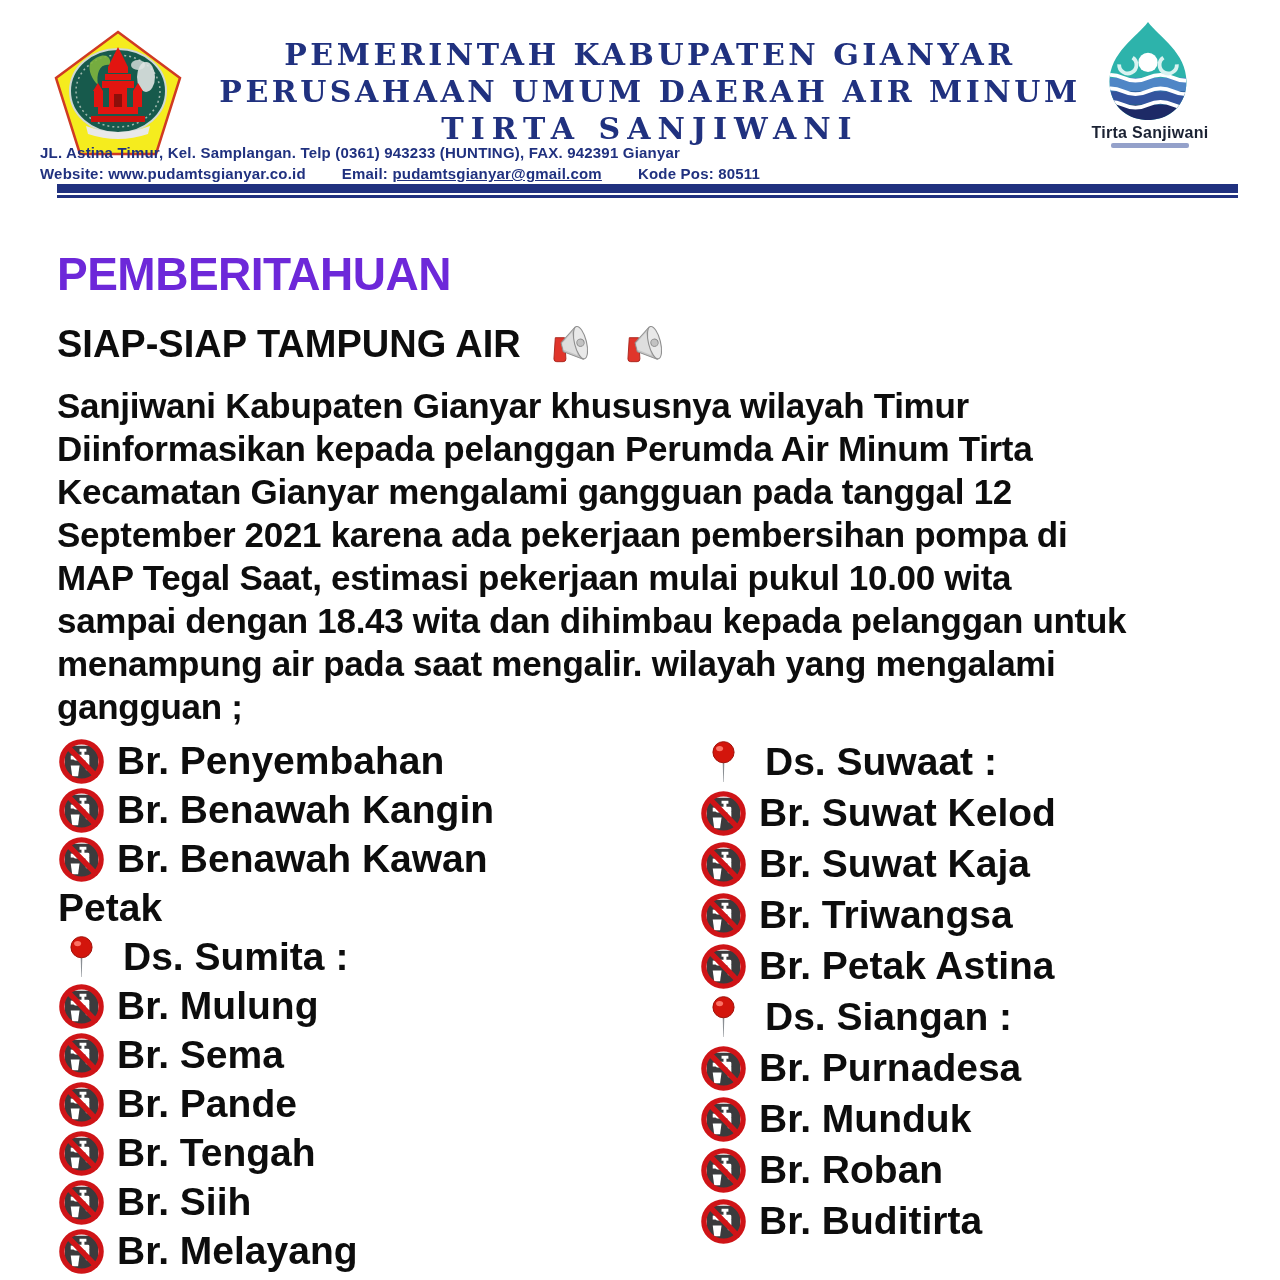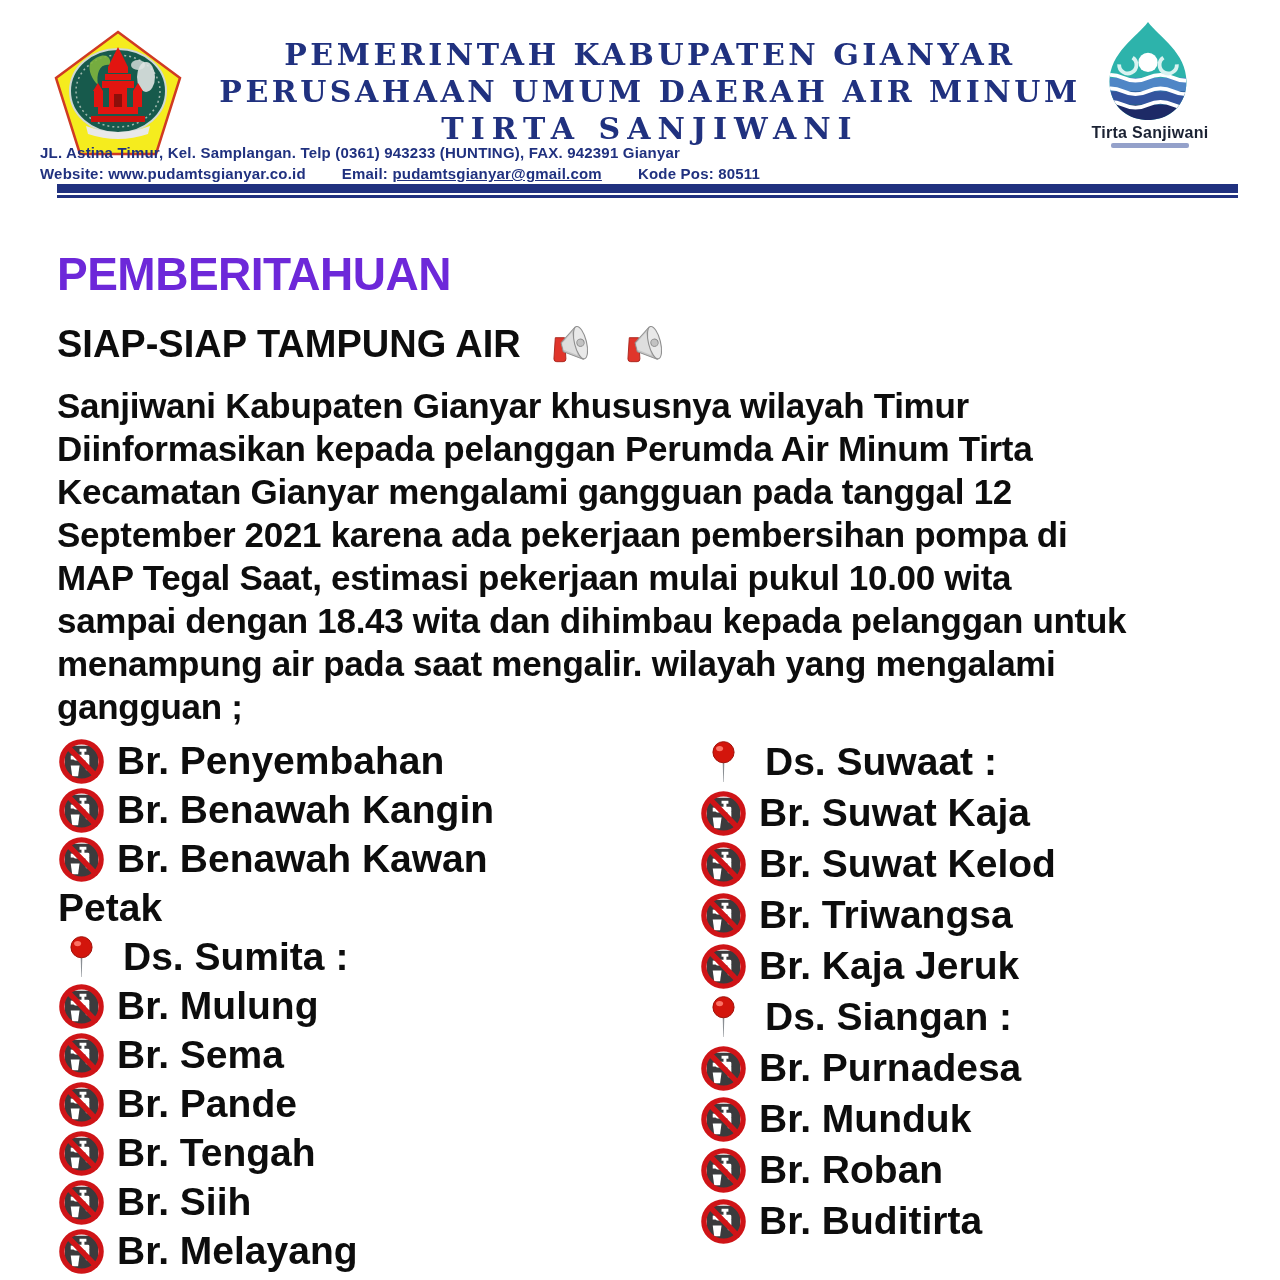--- a/index.html
+++ b/index.html
@@ -207,30 +207,30 @@
             <use href="#i-ban"></use>
           </svg></span><span>Br. Melayang</span></div>
   </div>
 
   <div class="col col-right">
     <div class="row pin"><span class="ic"><svg viewBox="0 0 48 48">
             <use href="#i-pin"></use>
           </svg></span><span>Ds. Suwaat :</span></div>
     <div class="row"><span class="ic"><svg viewBox="0 0 48 48">
             <use href="#i-ban"></use>
+          </svg></span><span>Br. Suwat Kelod</span></div>
+    <div class="row"><span class="ic"><svg viewBox="0 0 48 48">
+            <use href="#i-ban"></use>
           </svg></span><span>Br. Suwat Kaja</span></div>
     <div class="row"><span class="ic"><svg viewBox="0 0 48 48">
             <use href="#i-ban"></use>
-          </svg></span><span>Br. Suwat Kelod</span></div>
-    <div class="row"><span class="ic"><svg viewBox="0 0 48 48">
-            <use href="#i-ban"></use>
           </svg></span><span>Br. Triwangsa</span></div>
     <div class="row"><span class="ic"><svg viewBox="0 0 48 48">
             <use href="#i-ban"></use>
-          </svg></span><span>Br. Kaja Jeruk</span></div>
+          </svg></span><span>Br. Petak Astina</span></div>
     <div class="row pin"><span class="ic"><svg viewBox="0 0 48 48">
             <use href="#i-pin"></use>
           </svg></span><span>Ds. Siangan :</span></div>
     <div class="row"><span class="ic"><svg viewBox="0 0 48 48">
             <use href="#i-ban"></use>
           </svg></span><span>Br. Purnadesa</span></div>
     <div class="row"><span class="ic"><svg viewBox="0 0 48 48">
             <use href="#i-ban"></use>
           </svg></span><span>Br. Munduk</span></div>
     <div class="row"><span class="ic"><svg viewBox="0 0 48 48">

